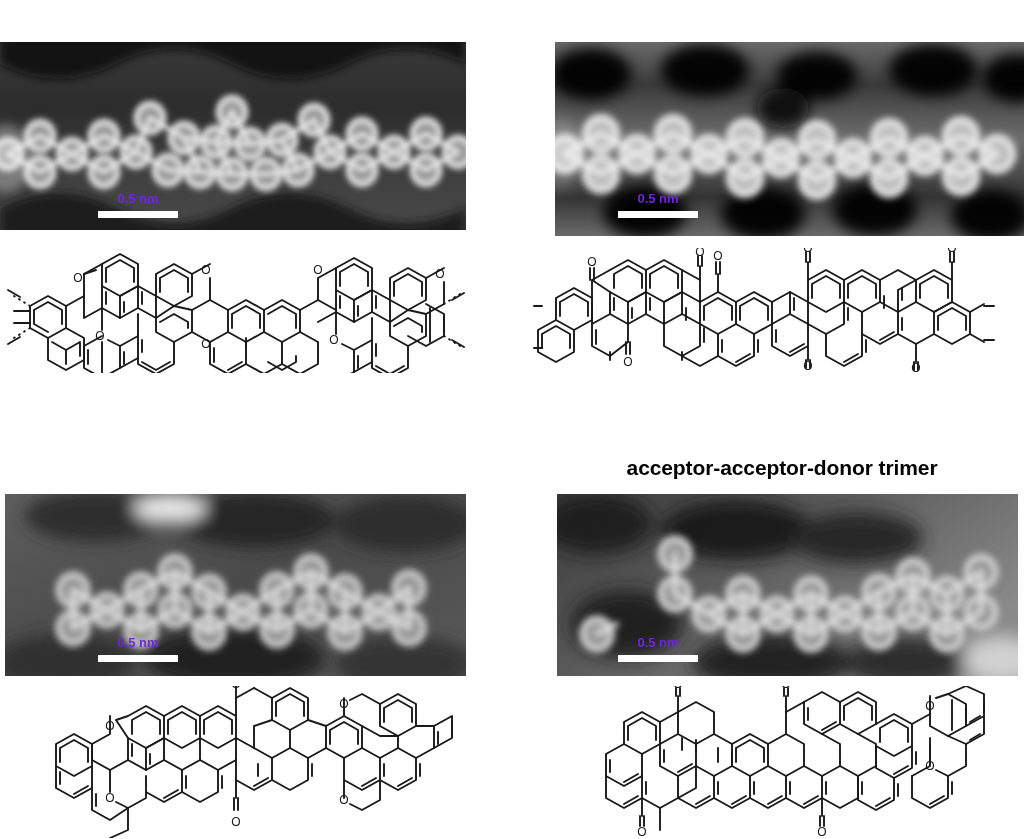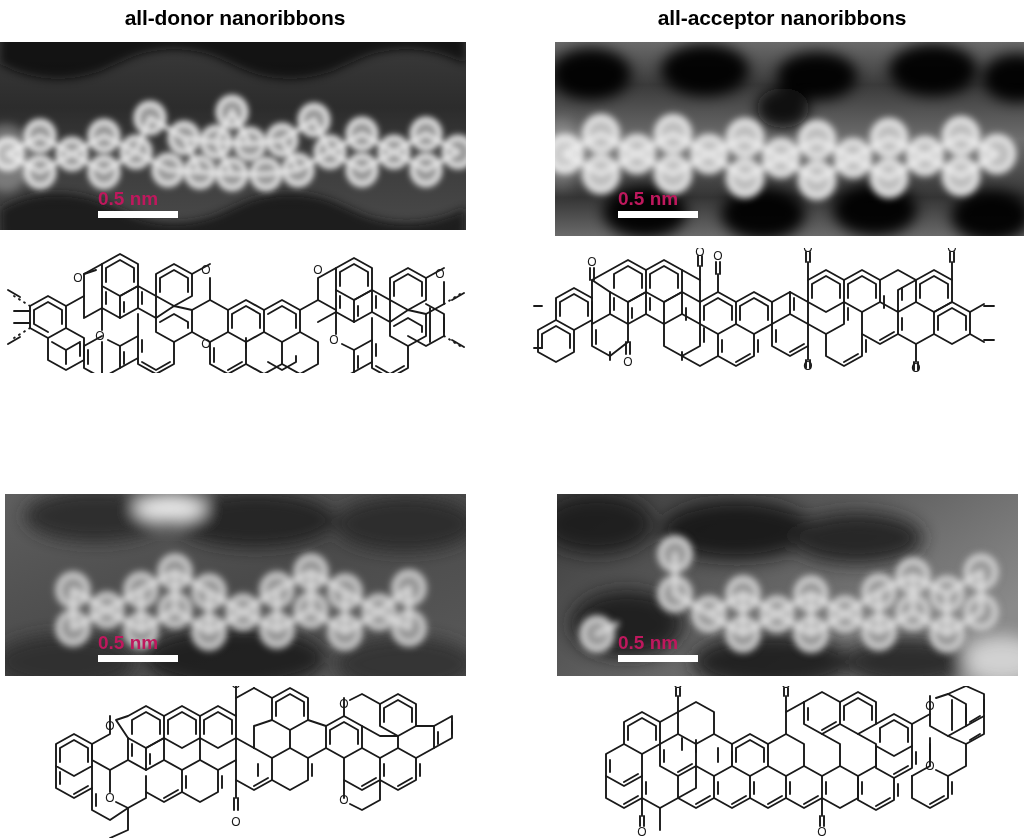--- a/index.html
+++ b/index.html
@@ -40,37 +40,37 @@
     position: absolute;
   }
   .structure svg { display: block; }
   .scalebar-group {
     position: absolute;
     pointer-events: none;
   }
   .scalebar-label {
     font-family: "Liberation Sans", sans-serif;
     font-weight: bold;
-    font-size: 19px;
-    color: #be185d;
+    font-size: 13px;
+    color: #6d28d9;
     line-height: 18px;
+    text-align: center;
     white-space: nowrap;
   }
   .scalebar-line {
     height: 7px;
     background: #ffffff;
     margin-top: 3px;
   }
 </style>
 </head>
 <body>
 
 <div class="figure-root">
 
-  <div class="panel-title" style="left:0px; top:6px; width:470px;">all-donor nanoribbons</div>
 
   <div class="micrograph" style="left:0px; top:42px; width:466px; height:188px;">
     <svg width="466" height="188" viewBox="0 0 466 188" preserveAspectRatio="none">
       <defs>
         <radialGradient id="ring-d" cx="50%" cy="50%" r="50%">
           <stop offset="0%" stop-color="#8f8f8f"></stop>
           <stop offset="45%" stop-color="#9e9e9e"></stop>
           <stop offset="72%" stop-color="#eaeaea"></stop>
           <stop offset="100%" stop-color="#9a9a9a" stop-opacity="0.15"></stop>
         </radialGradient>
@@ -239,21 +239,20 @@
         <path d="M430,60 L430,94 M444,70 L444,84"></path>
 
         <path d="M444,56 L460,46" stroke-dasharray="1 5"></path>
         <line x1="452" y1="52" x2="464" y2="45"></line>
         <line x1="452" y1="92" x2="464" y2="99"></line>
         <path d="M444,88 L460,98" stroke-dasharray="1 5"></path>
       </g>
     </svg>
   </div>
 
-  <div class="panel-title" style="left:540px; top:6px; width:484px;">all-acceptor nanoribbons</div>
 
   <div class="micrograph" style="left:555px; top:42px; width:469px; height:194px;">
     <svg width="469" height="194" viewBox="0 0 469 194" preserveAspectRatio="none">
       <defs>
         <radialGradient id="ring-a" cx="50%" cy="50%" r="50%">
           <stop offset="0%" stop-color="#b4b4b4"></stop>
           <stop offset="50%" stop-color="#c0c0c0"></stop>
           <stop offset="78%" stop-color="#f2f2f2"></stop>
           <stop offset="100%" stop-color="#c8c8c8" stop-opacity="0.2"></stop>
         </radialGradient>
@@ -558,20 +557,21 @@
         <path d="M398,62 L416,72 L434,62 L434,40 L416,40"></path>
         <path d="M416,72 L416,94 L398,104 L380,94"></path>
         <path d="M420,78 L420,90 M398,100 L412,92"></path>
         <path d="M434,40 L452,30 L452,8 L434,0" opacity="0"></path>
         <path d="M434,62 L452,52 L452,30 L434,40"></path>
         <path d="M438,46 L438,58 M452,36 L452,48"></path>
       </g>
     </svg>
   </div>
 
+  <div class="panel-title" style="left:540px; top:456px; width:484px;">acceptor-acceptor-donor trimer</div>
 
   <div class="micrograph" style="left:557px; top:494px; width:461px; height:182px;">
     <svg width="461" height="182" viewBox="0 0 461 182" preserveAspectRatio="none">
       <defs>
         <radialGradient id="ring-t2" cx="50%" cy="50%" r="50%">
           <stop offset="0%" stop-color="#8d8d8d"></stop>
           <stop offset="48%" stop-color="#9b9b9b"></stop>
           <stop offset="76%" stop-color="#e2e2e2"></stop>
           <stop offset="100%" stop-color="#8d8d8d" stop-opacity="0.12"></stop>
         </radialGradient>

